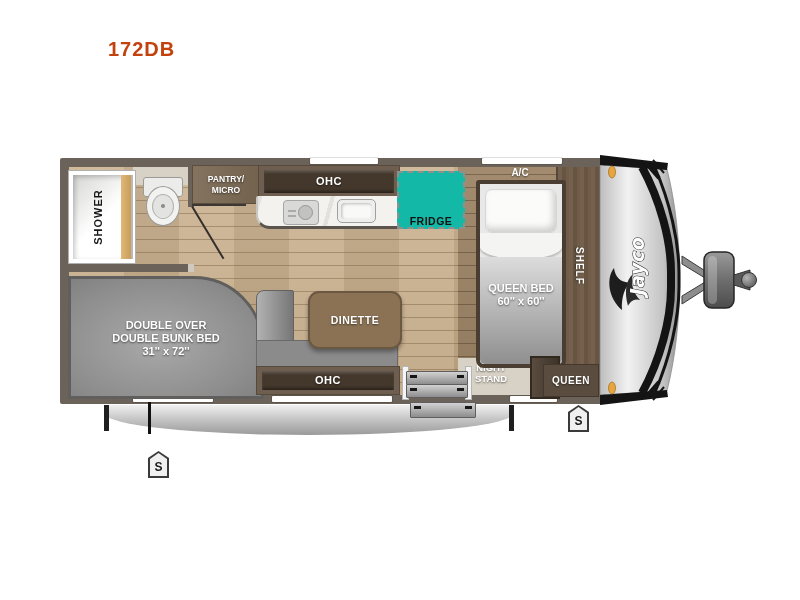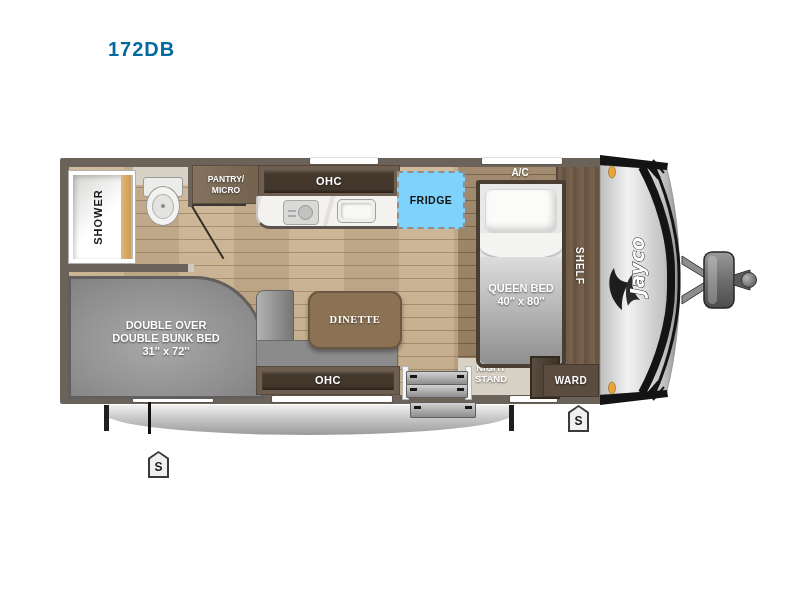--- a/index.html
+++ b/index.html
@@ -4,21 +4,21 @@
 <style>
   html,body{margin:0;padding:0;background:#ffffff;}
   #canvas{position:relative;width:800px;height:600px;background:#ffffff;overflow:hidden;
           font-family:"Liberation Sans",sans-serif;}
   .abs{position:absolute;}
   .lbl{color:#fff;font-weight:bold;text-shadow:0 1px 2px rgba(0,0,0,.55);
        text-align:center;white-space:pre-line;line-height:1.18;}
   .lbl-dark{color:#111;font-weight:bold;text-align:center;white-space:pre-line;line-height:1.18;}
 
   
-  .plan-title{left:108px;top:38px;font-size:20px;font-weight:600;color:#0369a1;letter-spacing:1px;}
+  .plan-title{left:108px;top:38px;font-size:20px;font-weight:600;color:#c2410c;letter-spacing:1px;}
 
   
   .wall-body{left:60px;top:158px;width:546px;height:246px;background:#6b6259;border-radius:2px;}
   .floor-main{left:69px;top:167px;width:528px;height:228px;background-color:#c9b191;
     background-image:
       repeating-linear-gradient(0deg, rgba(0,0,0,0) 0 12px, rgba(118,93,64,.45) 12px 13px),
       repeating-linear-gradient(90deg, rgba(255,255,255,.07) 0 55px, rgba(0,0,0,.05) 55px 110px),
       linear-gradient(#cdb595,#bfa682);}
   .floor-bedroom{left:458px;top:167px;width:139px;height:228px;background-color:#9c8568;
     background-image:
@@ -72,22 +72,22 @@
     border-radius:2px 0 8px 14px;}
   .stove{left:283px;top:200px;width:34px;height:23px;background:#d9d9d7;border:1px solid #a6a6a4;
     border-radius:4px;}
   .stove-burner{position:absolute;right:5px;top:4px;width:13px;height:13px;border-radius:50%;
     background:#c2c2c0;border:1px solid #969694;}
   .stove-lines{position:absolute;left:4px;top:6px;width:8px;height:10px;
     background:repeating-linear-gradient(0deg,#aaa 0 2px,transparent 2px 5px);}
   .sink{left:337px;top:199px;width:37px;height:22px;background:#eeeeec;border:1px solid #a0a09e;border-radius:5px;}
   .sink-basin{position:absolute;left:3px;right:3px;top:3px;bottom:3px;background:#f9f9f7;
     border-radius:4px;box-shadow:inset 1px 1px 3px rgba(0,0,0,.25);}
-  .fridge{left:397px;top:171px;width:64px;height:54px;background:#7dd3fc;border:2px dashed #8f8f8d;
-    display:flex;align-items:center;justify-content:center;}
+  .fridge{left:397px;top:171px;width:64px;height:54px;background:#14b8a6;border:2px dashed #8f8f8d;
+    display:flex;align-items:flex-end;justify-content:center;}
   .fridge .lbl-dark{font-size:10.5px;letter-spacing:.5px;}
 
   
   .ac-label{left:480px;top:167px;width:80px;font-size:10px;}
   .queen-bed{left:476px;top:180px;width:82px;height:180px;background:#e8e8e8;
     border:4px solid #4a3e33;border-radius:3px 3px 8px 8px;}
   .pillow{position:absolute;left:5px;right:5px;top:5px;height:42px;background:#fbfbfa;
     border:1px solid #d6d6d4;border-radius:7px;box-shadow:inset -3px -4px 7px rgba(0,0,0,.18);}
   .sheet{position:absolute;left:0;right:0;top:49px;height:26px;background:#f4f4f2;
     border-radius:0 0 50% 50% / 0 0 12px 12px;box-shadow:0 2px 2px rgba(0,0,0,.2);}
@@ -108,21 +108,21 @@
     border:3px solid #615f5d;border-top-right-radius:70px;}
   .bunk .lbl{position:absolute;left:0;right:0;top:40px;font-size:11px;}
   .dinette-arm{left:256px;top:290px;width:36px;height:78px;
     background:linear-gradient(90deg,#b2b2b2,#767676);border-radius:8px 2px 2px 4px;
     border:1px solid #636363;}
   .dinette-seat{left:256px;top:340px;width:140px;height:28px;background:#8b8b8b;
     border:1px solid #6a6a6a;border-radius:0 0 4px 4px;}
   .dinette-table{left:308px;top:291px;width:90px;height:54px;background:#8b7254;
     border:2px solid #6b5843;border-radius:11px;box-shadow:0 3px 4px rgba(0,0,0,.35);
     display:flex;align-items:center;justify-content:center;}
-  .dinette-table .lbl{font-size:10.5px;letter-spacing:.5px;font-family:Liberation Serif, serif;}
+  .dinette-table .lbl{font-size:10.5px;letter-spacing:.5px;}
   .ohc-bottom{left:256px;top:366px;width:142px;height:27px;background:#6d5e4f;border:1px solid #57493b;
     display:flex;align-items:center;justify-content:center;}
 
   
   .step-rail{width:5px;height:32px;background:#f5f5f5;border:1px solid #b5b5b3;top:366px;}
   .step{background:linear-gradient(#d2d2d2,#8d8d8d);border:1px solid #5f5f5f;border-radius:1px;}
   .step::before,.step::after{content:"";position:absolute;top:3px;width:7px;height:3px;background:#161616;}
   .step::before{left:3px;} .step::after{right:3px;}
 
   
@@ -200,25 +200,25 @@
 
   <div class="abs lbl ac-label">A/C</div>
   <div class="abs night-area"></div>
   <div class="abs lbl night-label">NIGHT
 STAND</div>
   <div class="abs queen-bed">
     <div class="pillow"></div>
     <div class="sheet"></div>
     <div class="blanket"></div>
     <span class="lbl">QUEEN BED
-40'' x 80''</span>
+60'' x 60''</span>
   </div>
   <div class="abs night-box"></div>
   <div class="abs ward">
-    <span class="lbl">WARD</span>
+    <span class="lbl">QUEEN</span>
   </div>
 
   <div class="abs bunk">
     <span class="lbl">DOUBLE OVER
 DOUBLE BUNK BED
 31'' x 72''</span>
   </div>
   <div class="abs dinette-arm"></div>
   <div class="abs dinette-seat"></div>
   <div class="abs dinette-table">

